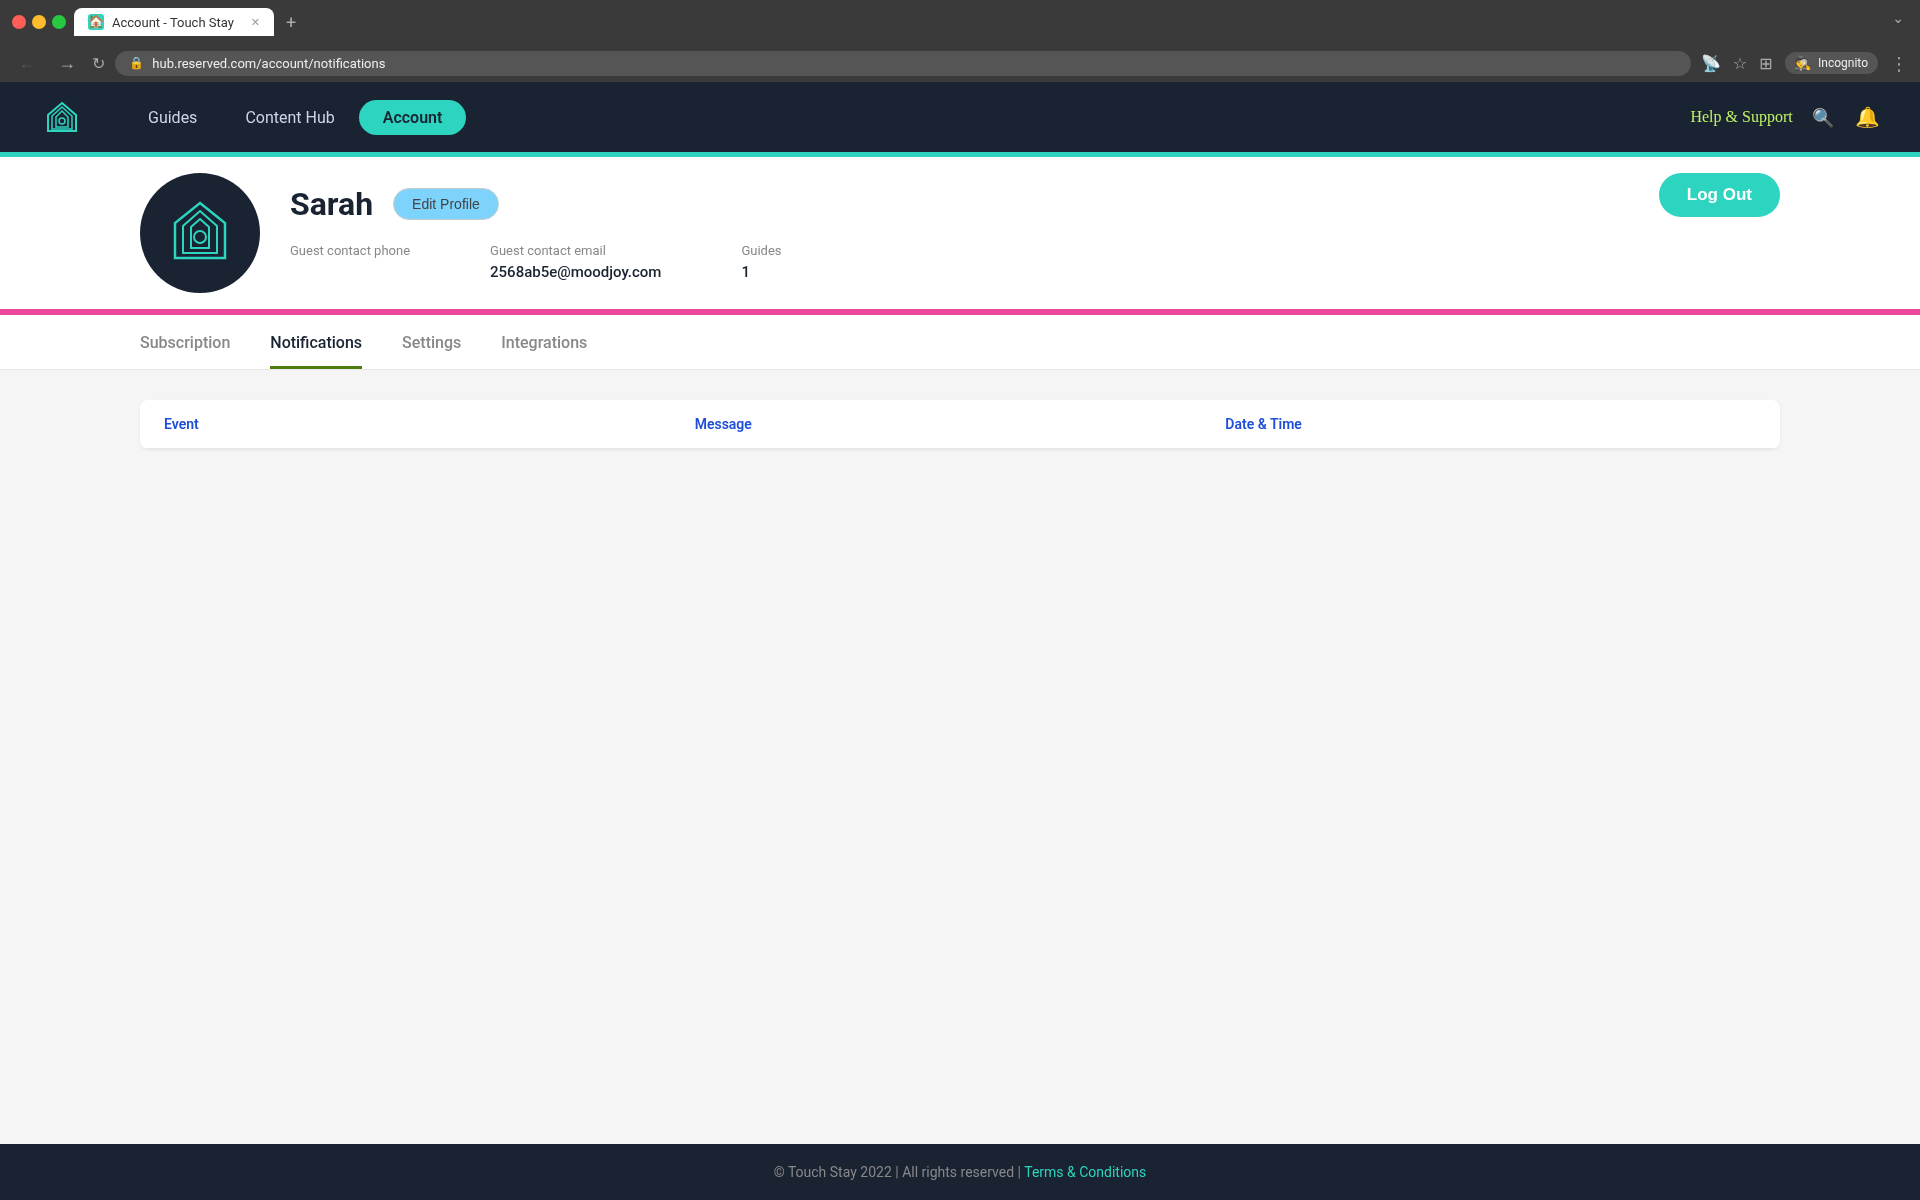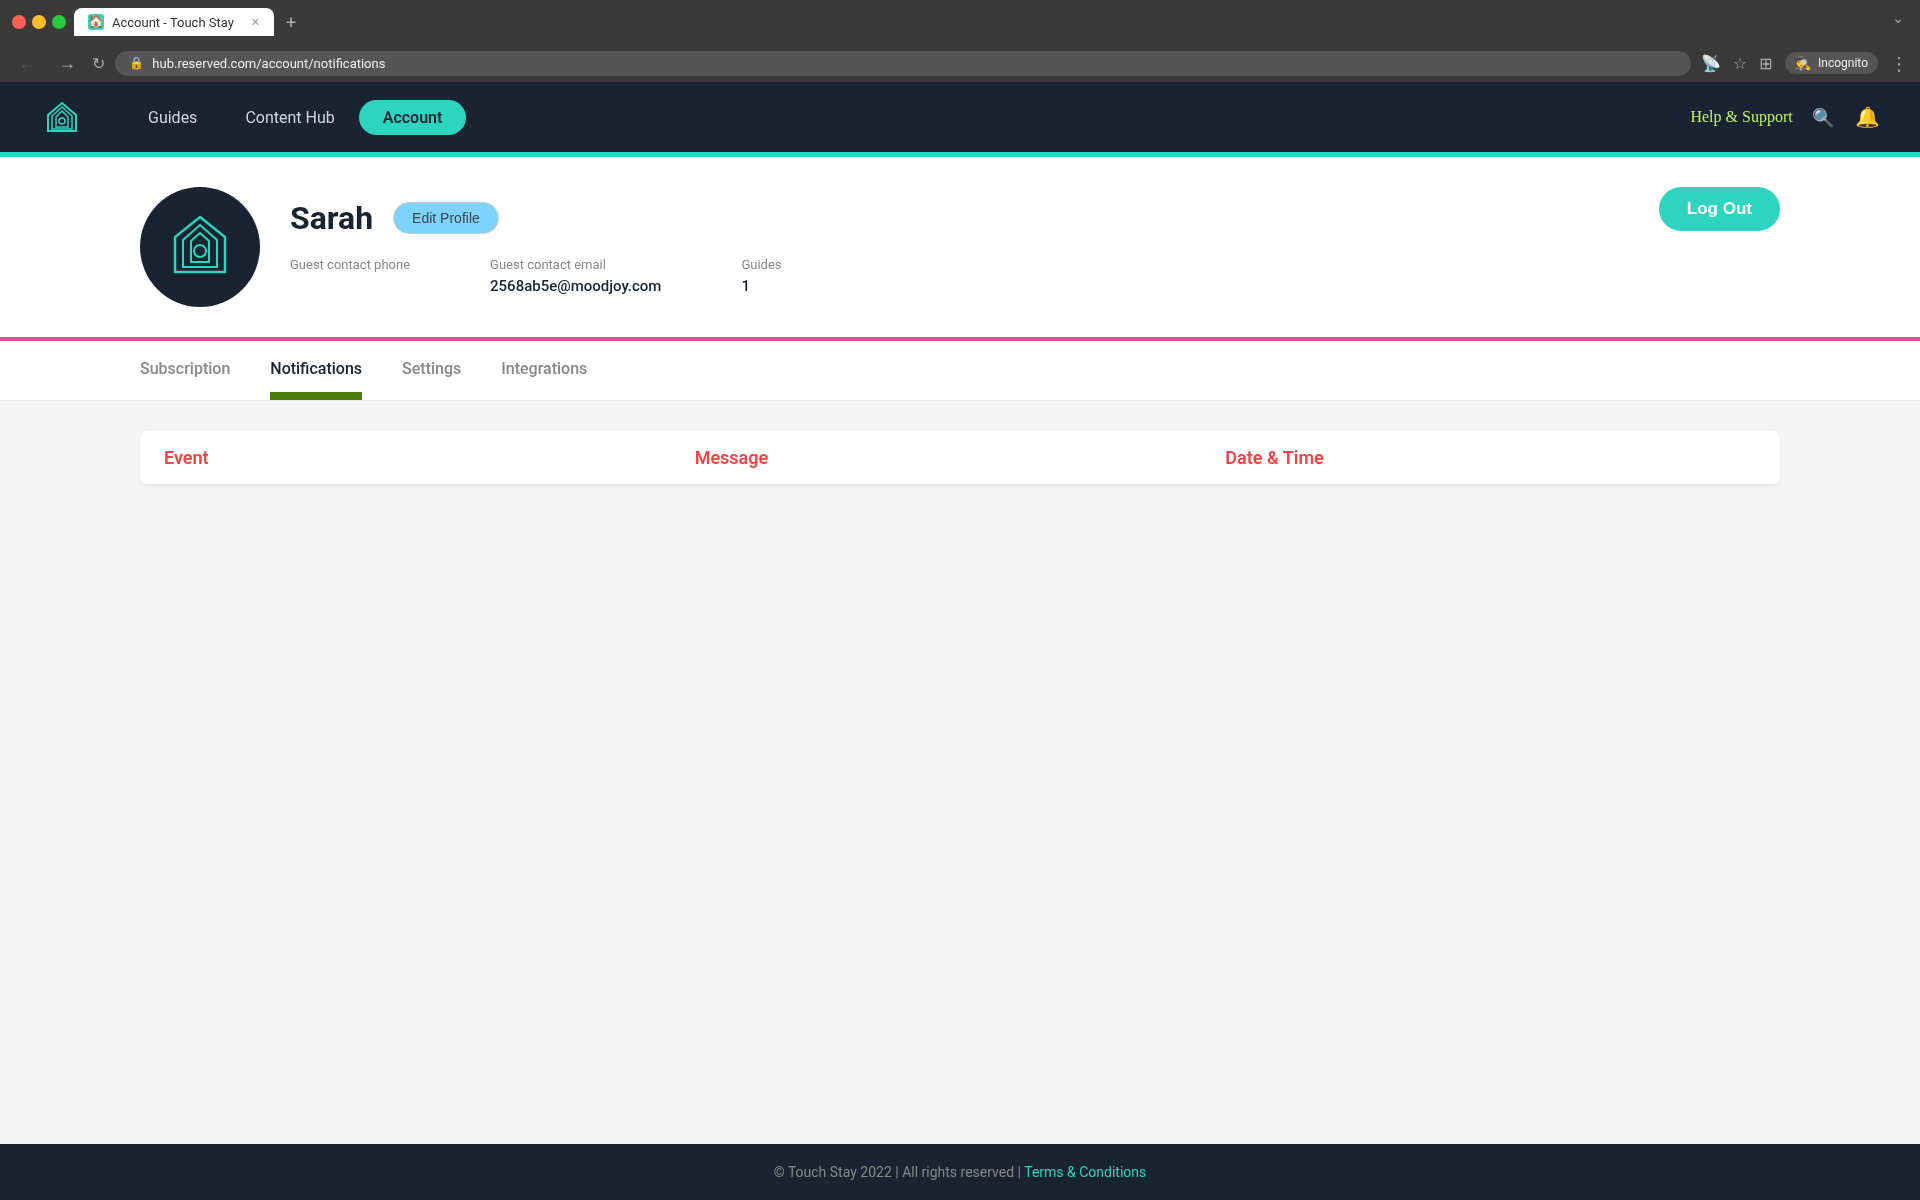--- a/index.html
+++ b/index.html
@@ -40,43 +40,43 @@
     .nav-link.active { background: #2dd4bf; color: #1a2332; font-weight: 600; }
     .nav-right { display: flex; align-items: center; gap: 20px; margin-left: auto; }
     .help-support { color: #bef264; font-size: 16px; cursor: pointer; font-family: Liberation Serif, serif; }
     .search-icon-btn { color: #cdd6e4; font-size: 18px; cursor: pointer; }
     .bell-icon-btn { color: #cdd6e4; font-size: 20px; cursor: pointer; }
 
     
     .green-bar { height: 5px; background: linear-gradient(90deg, #2dd4bf 0%, #2dd4bf 100%); }
 
     
-    .profile-section { background: #fff; padding: 30px 140px; display: flex; align-items: center; gap: 30px; border-bottom: 4px solid #ec4899; }
+    .profile-section { background: #fff; padding: 16px 140px; display: flex; align-items: center; gap: 30px; border-bottom: 6px solid #ec4899; }
     .avatar { width: 120px; height: 120px; border-radius: 50%; background: #1a2332; display: flex; align-items: center; justify-content: center; flex-shrink: 0; }
     .avatar svg { width: 80px; height: 80px; }
     .profile-info { flex: 1; }
     .profile-name-row { display: flex; align-items: center; gap: 20px; margin-bottom: 20px; }
     .profile-name { font-size: 32px; font-weight: 700; color: #1a2332; }
     .edit-profile-btn { border: 1.5px solid #ccc; border-radius: 20px; padding: 7px 18px; font-size: 14px; color: #444; background: #7dd3fc; cursor: pointer; font-weight: 500; }
     .profile-fields { display: flex; gap: 80px; }
     .profile-field label { font-size: 13px; color: #888; display: block; margin-bottom: 4px; }
     .profile-field value { font-size: 15px; color: #1a2332; font-weight: 500; }
     .logout-btn { margin-left: auto; background: #2dd4bf; color: #fff; border: none; border-radius: 24px; padding: 12px 28px; font-size: 17px; font-weight: 600; cursor: pointer; align-self: flex-start; }
 
     
     .tabs-section { background: #fff; padding: 0 140px; border-bottom: 1px solid #e8e8e8; }
     .tabs { display: flex; gap: 40px; }
     .tab { padding: 18px 0 14px; font-size: 16px; color: #888; cursor: pointer; border-bottom: 3px solid transparent; font-weight: 500; }
-    .tab.active { color: #1a2332; border-bottom: 8px solid #4d7c0f; }
+    .tab.active { color: #1a2332; border-bottom: 3px solid #4d7c0f; }
 
     
     .content { padding: 30px 140px; }
     .table-container { background: #fff; border-radius: 8px; overflow: hidden; box-shadow: 0 1px 3px rgba(0,0,0,0.08); }
     .table-header { display: grid; grid-template-columns: 1fr 1fr 1fr; padding: 16px 24px; border-bottom: 1px solid #e8e8e8; }
-    .table-header-cell { font-size: 18px; font-weight: 600; color: #ef4444; }
+    .table-header-cell { font-size: 14px; font-weight: 600; color: #1d4ed8; }
     .table-body { padding: 40px 24px; }
     .no-data { text-align: center; color: #aaa; font-size: 14px; }
 
     
     .footer { background: #1a2332; padding: 20px; text-align: center; margin-top: auto; position: fixed; bottom: 0; width: 100%; }
     .footer-text { color: #888; font-size: 14px; }
     .footer-link { color: #2dd4bf; text-decoration: none; }
 
     .main-content { min-height: 540px; }
   </style>

